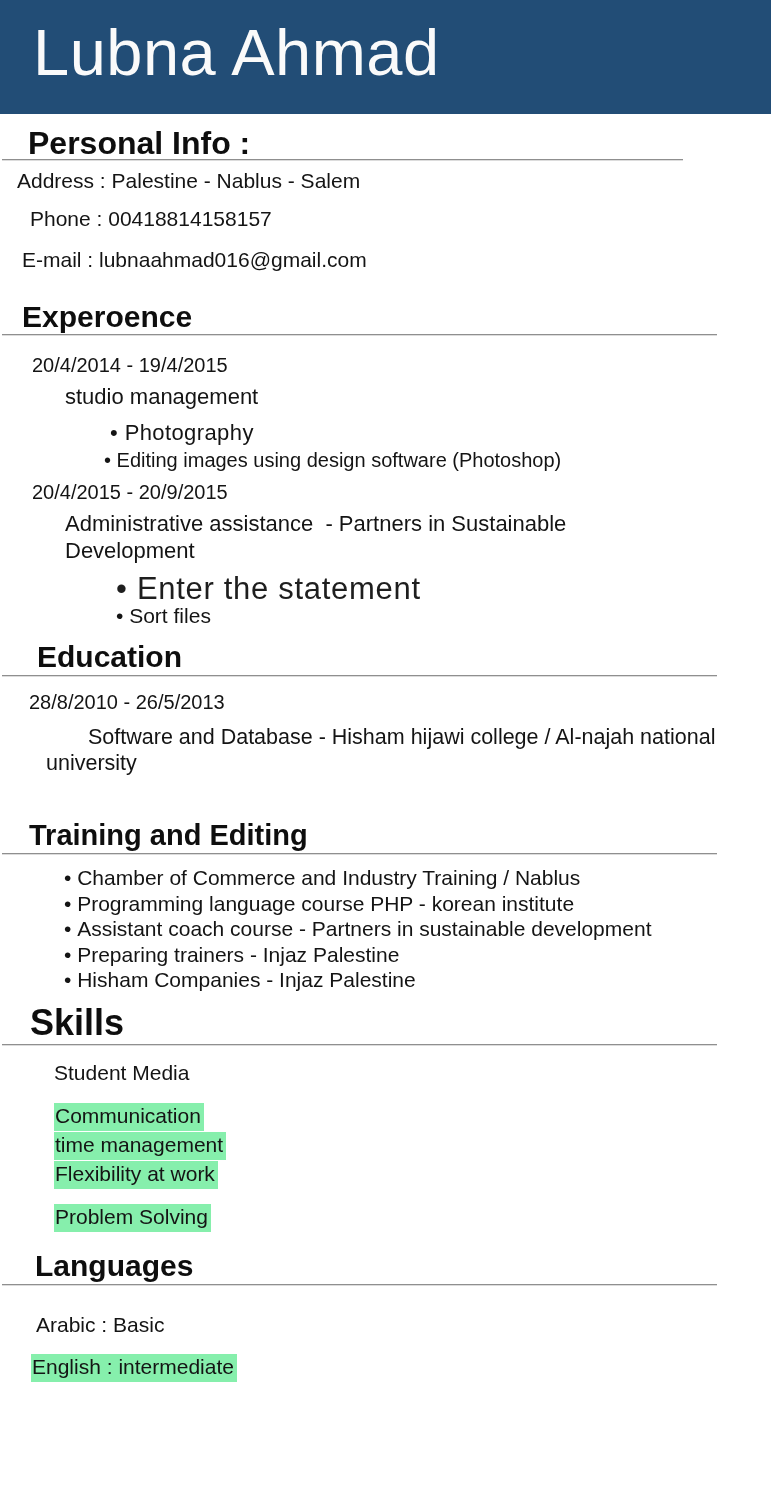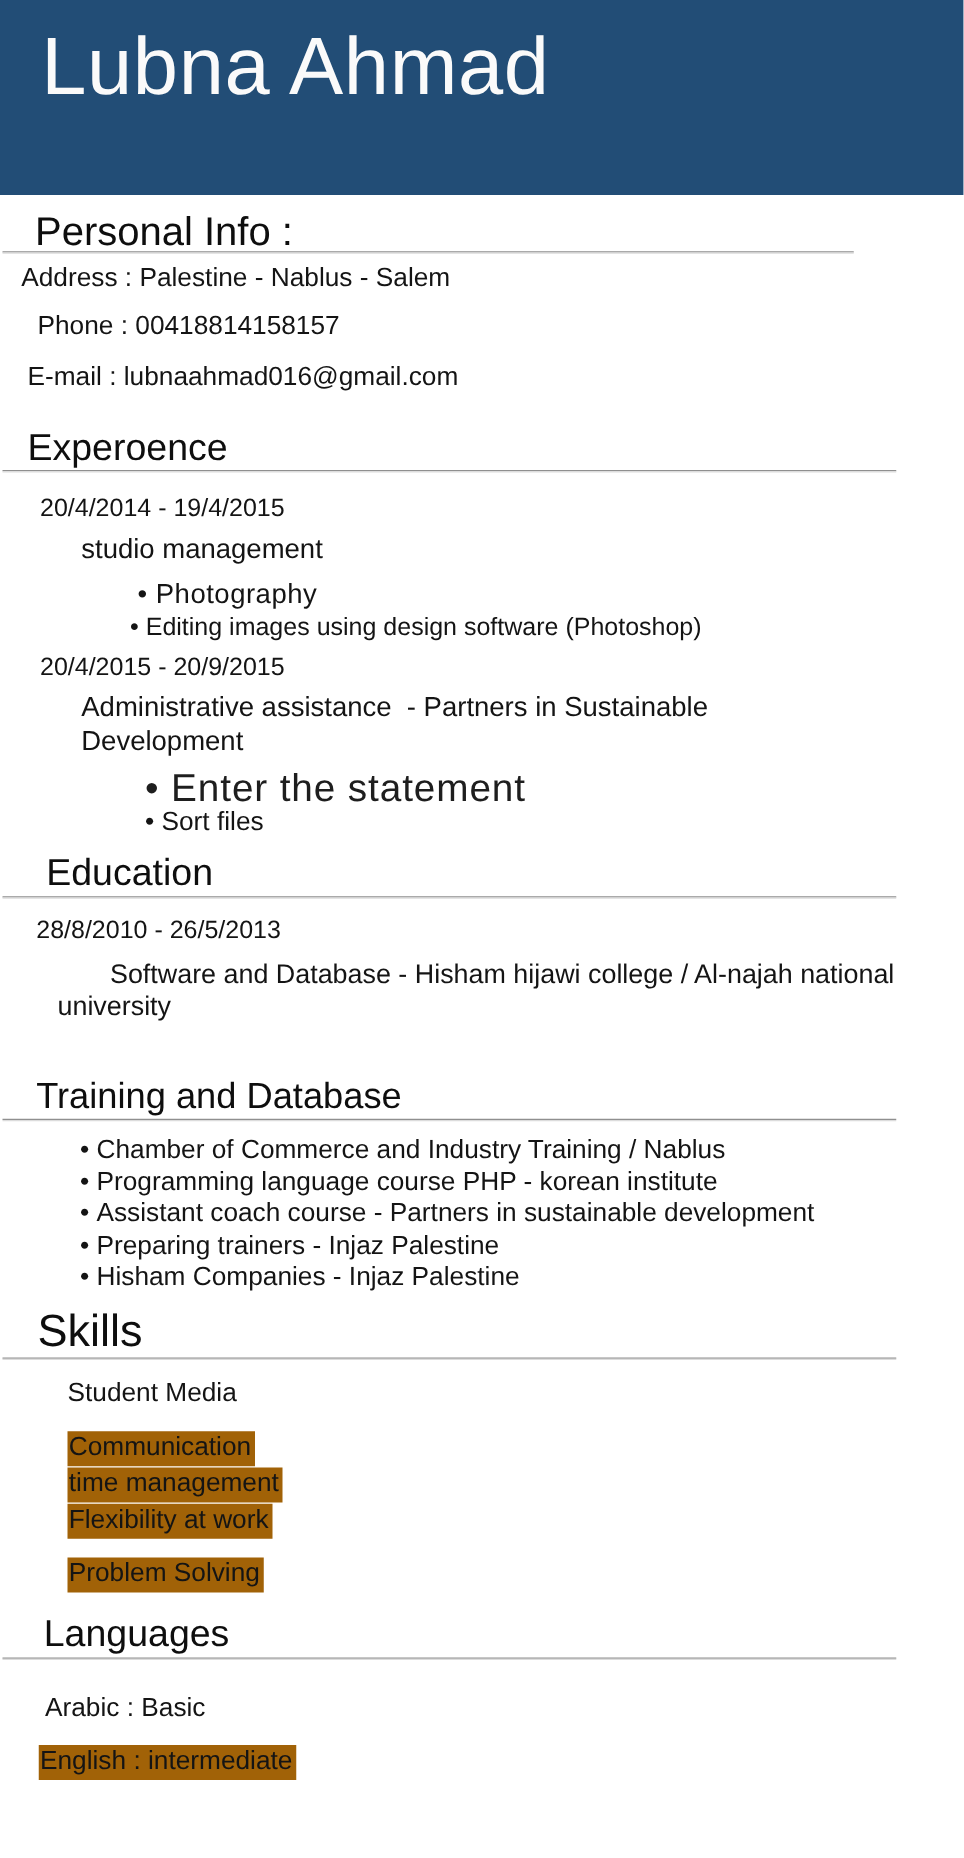--- a/index.html
+++ b/index.html
@@ -8,35 +8,35 @@
     width: 771px;
     height: 1486px;
     background: #ffffff;
     overflow: hidden;
     font-family: "Liberation Sans", sans-serif;
     color: #141414;
   }
   
   .banner {
     width: 771px;
-    height: 156px;
+    height: 114px;
     background: #224D76;
   }
   .banner h1 {
     margin: 0;
     padding: 14px 0 0 33px;
     font-size: 65px;
     line-height: 78px;
     font-weight: 400;
     color: #fafafa;
     letter-spacing: 0.5px;
   }
   
   .sec-head {
-    font-weight: 400;
+    font-weight: 700;
     color: #0e0e0e;
     white-space: pre;
   }
   .h-personal  { margin: 14px 0 0 28px; font-size: 32px; line-height: 31px; }
   .h-exper     { margin: 26px 0 0 22px; font-size: 30px; line-height: 35px; }
   .h-edu       { margin: 10px 0 0 37px; font-size: 30px; line-height: 36px; }
   .h-train     { margin: 41px 0 0 29px; font-size: 29px; line-height: 36px; }
   .h-skills    { margin:  8px 0 0 30px; font-size: 36px; line-height: 43px; }
   .h-lang      { margin: 16px 0 0 35px; font-size: 30px; line-height: 36px; }
   .divider {
@@ -75,21 +75,21 @@
   .skill-line { margin-left: 54px; }
   .s-social   { margin-top: 14px; }
   .s-comm     { margin-top: 17px; }
   .s-time     { margin-top: 1px; }
   .s-flex     { margin-top: 1px; }
   .s-problem  { margin-top: 15px; }
   .lang-line  { margin-left: 31px; }
   .l-arabic   { margin-top: 26px; margin-left: 36px; }
   .l-english  { margin-top: 16px; }
   .hl {
-    background: #a16207;
+    background: #86efac;
     display: inline-block;
     padding: 0 3px 2px 1px;
   }
 </style>
 </head>
 <body>
 
 <div class="page">
 
   <div class="banner">
@@ -113,21 +113,21 @@
   <div class="date date-2">20/4/2015 - 20/9/2015</div>
   <div class="job-title job-title-2">Administrative assistance  - Partners in Sustainable Development</div>
   <div class="bullet b-enter">Enter the statement</div>
   <div class="bullet b-sort">Sort files</div>
 
   <div class="sec-head h-edu">Education</div>
   <div class="divider div-wide"></div>
   <div class="date date-3">28/8/2010 - 26/5/2013</div>
   <div class="degree">Software and Database - Hisham hijawi college / Al-najah national university</div>
 
-  <div class="sec-head h-train">Training and Database</div>
+  <div class="sec-head h-train">Training and Editing</div>
   <div class="divider div-wide"></div>
   <div class="train-list">
     <div class="bullet train-item">Chamber of Commerce and Industry Training / Nablus</div>
     <div class="bullet train-item">Programming language course PHP - korean institute</div>
     <div class="bullet train-item">Assistant coach course - Partners in sustainable development</div>
     <div class="bullet train-item">Preparing trainers - Injaz Palestine</div>
     <div class="bullet train-item">Hisham Companies - Injaz Palestine</div>
   </div>
 
   <div class="sec-head h-skills">Skills</div>

